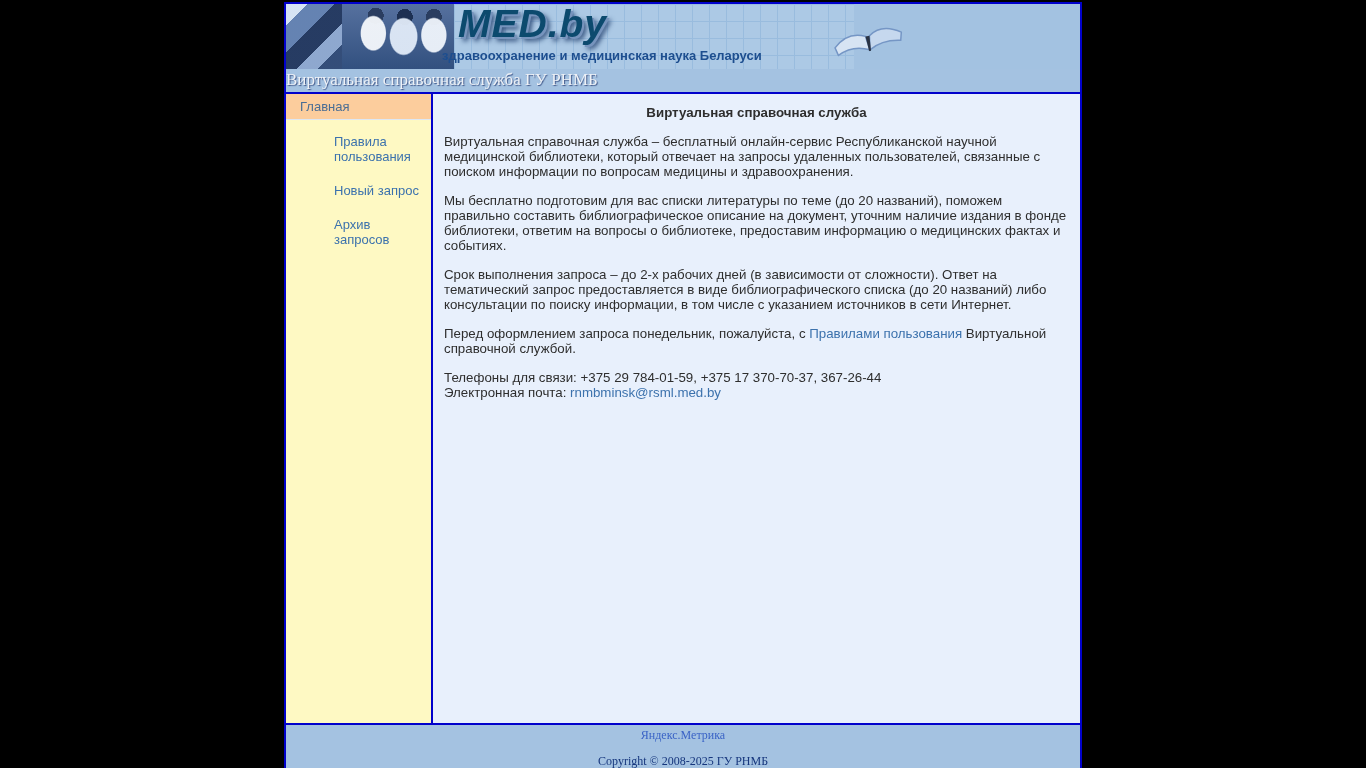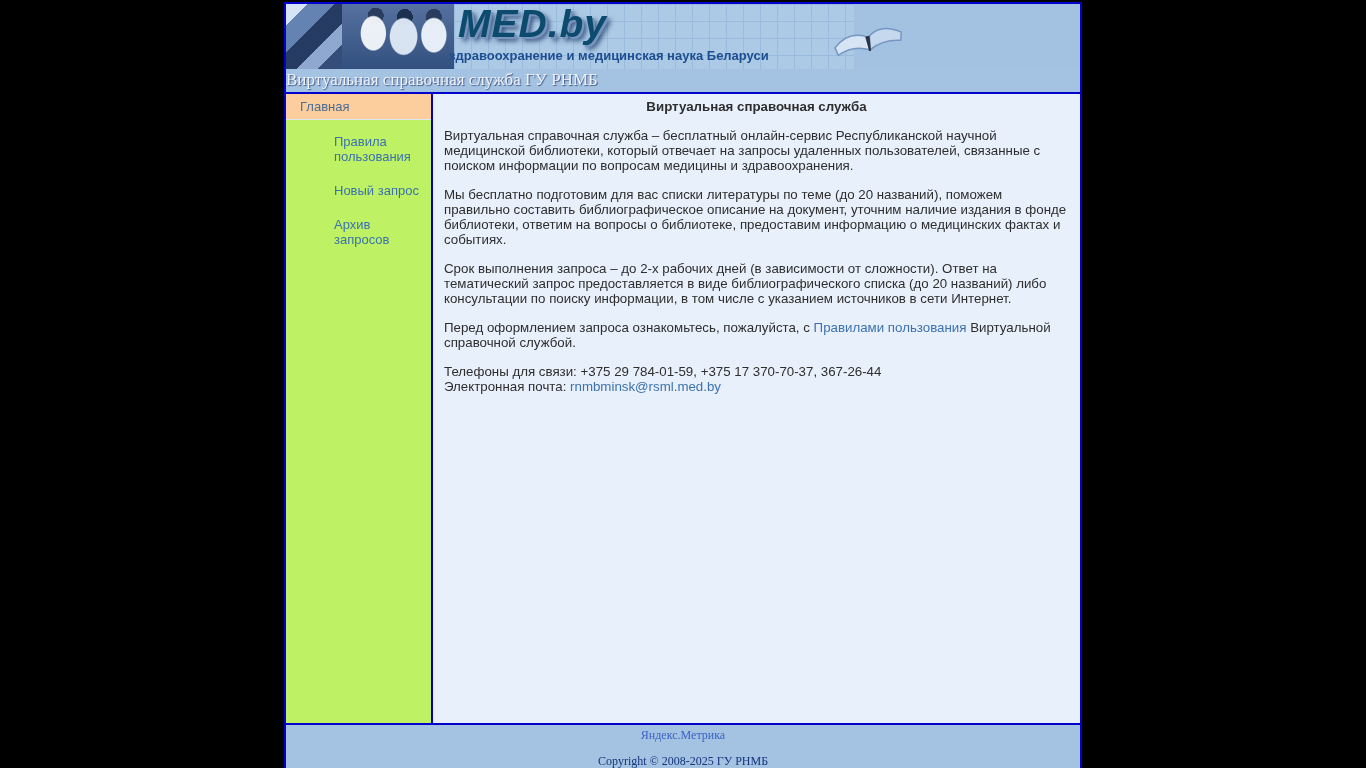--- a/index.html
+++ b/index.html
@@ -44,55 +44,55 @@
       linear-gradient(180deg, #56719f, #32507f);
   }
   .medby-logo {
     position: absolute; left: 172px; top: -2px;
     font-family: "Liberation Sans", sans-serif;
     font-style: italic; font-weight: bold;
     font-size: 39px; color: #0c4a6e; letter-spacing: 1px;
     text-shadow: 2px 2px 0 #7794bd, 4px 4px 5px #2c4a77;
   }
   .medby-tagline {
-    position: absolute; left: 163px; top: 44px;
+    position: absolute; left: 156px; top: 44px;
     font-weight: bold; font-size: 13px; color: #1d4e8f;
     white-space: nowrap;
   }
   .book-icon { position: absolute; left: 538px; top: 12px; }
 
   
   .title-bar {
     height: 23px; line-height: 22px; 
     font-family: "Liberation Serif", serif;
     font-size: 17px; color: #eef1f6;
     text-shadow: 1px 1px 1px rgba(10, 30, 90, .65);
   }
 
   
   .main-row { display: flex; border-top: 2px solid #0101cb; height: 629px; }
   .sidebar {
     width: 145px; flex: none;
-    background: #bef264;
+    background: #fef9c3;
     border-right: 2px solid #0101cb;
   }
   .menu-item {
     display: block; padding: 5px 6px 5px 14px;
     font-size: 13px; line-height: 15px;
     color: #3c72ad; text-decoration: none; cursor: pointer;
   }
   .menu-item + .menu-item { margin-top: 9px; padding-left: 48px; }
   .menu-item.active {
     background: #fccd9d; color: #4a6d94;
     border-bottom: 1px solid #dde7f3;
     margin-bottom: 3px; cursor: default;
   }
   .content {
     flex: 1; background: #e8f0fc;
-    padding: 3px 11px; overflow: hidden;
+    padding: 9px 11px; overflow: hidden;
     font-size: 13.3px; line-height: 15px; color: #2e2e2e;
   }
   .content-heading { text-align: center; font-weight: bold; margin: 2px 0 10px; }
   .content p { margin: 14px 0; }
   .content a, .footer a { color: #3c72ad; text-decoration: none; cursor: pointer; }
 
   
   .footer {
     border-top: 2px solid #0101cb;
     background: #a4c2e1;
@@ -134,21 +134,21 @@
       <a class="menu-item">Правила пользования</a>
       <a class="menu-item">Новый запрос</a>
       <a class="menu-item">Архив запросов</a>
     </div>
 
     <div class="content">
       <div class="content-heading">Виртуальная справочная служба</div>
       <p>Виртуальная справочная служба – бесплатный онлайн-сервис Республиканской научной медицинской библиотеки, который отвечает на запросы удаленных пользователей, связанные с поиском информации по вопросам медицины и здравоохранения.</p>
       <p>Мы бесплатно подготовим для вас списки литературы по теме (до 20 названий), поможем правильно составить библиографическое описание на документ, уточним наличие издания в фонде библиотеки, ответим на вопросы о библиотеке, предоставим информацию о медицинских фактах и событиях.</p>
       <p>Срок выполнения запроса – до 2-х рабочих дней (в зависимости от сложности). Ответ на тематический запрос предоставляется в виде библиографического списка (до 20 названий) либо консультации по поиску информации, в том числе с указанием источников в сети Интернет.</p>
-      <p><span>Перед оформлением запроса ознакомьтесь, пожалуйста, с </span><a>Правилами пользования</a><span> Виртуальной справочной службой.</span></p>
+      <p><span>Перед оформлением запроса понедельник, пожалуйста, с </span><a>Правилами пользования</a><span> Виртуальной справочной службой.</span></p>
       <p><span>Телефоны для связи: +375 29 784-01-59, +375 17 370-70-37, 367-26-44</span><br><span>Электронная почта: </span><a>rnmbminsk@rsml.med.by</a></p>
     </div>
   </div>
 
   <div class="footer">
     <div class="metrika-line"><a>Яндекс.Метрика</a></div>
     <div class="copyright-line">Copyright © 2008-2025 ГУ РНМБ</div>
 
   </div>
 

